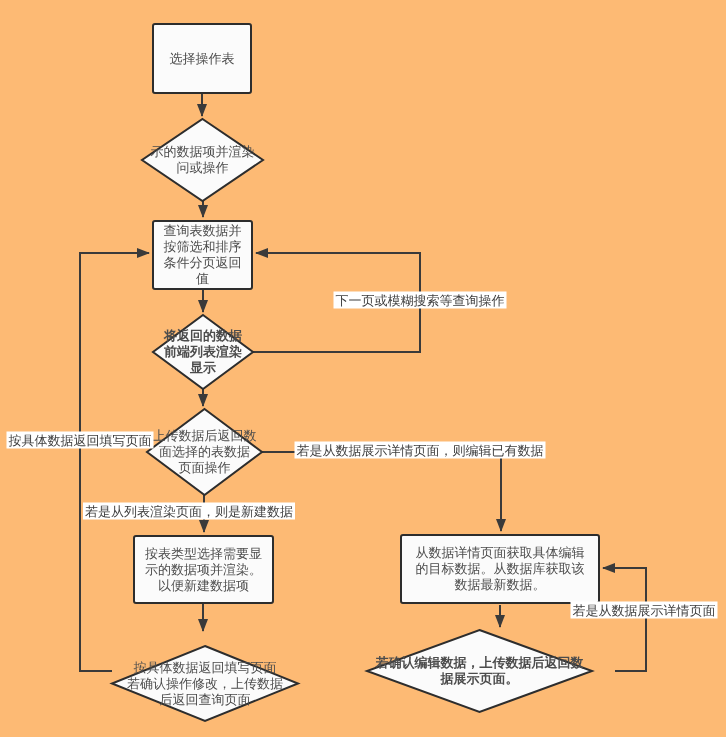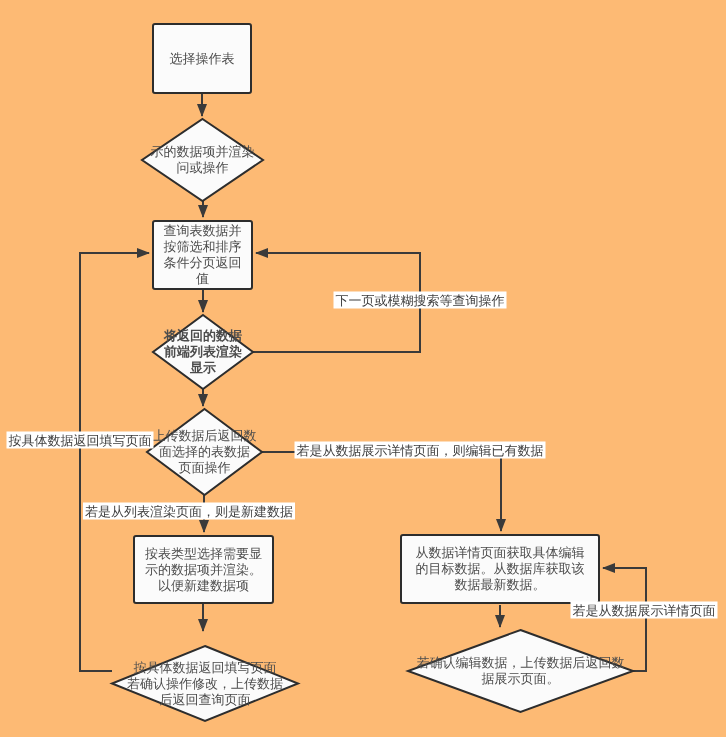--- a/index.html
+++ b/index.html
@@ -98,21 +98,21 @@
 
   <div class="node diamond" style="left:112px;top:646px;width:186px;height:75px;">
     <svg viewBox="0 0 100 100" preserveAspectRatio="none">
       <polygon points="50,0 100,50 50,100 0,50"></polygon>
     </svg>
     <span class="txt">按具体数据返回填写页面
 若确认操作修改，上传数据
 后返回查询页面</span>
   </div>
 
-  <div class="node diamond" style="left:408px;top:630px;width:225px;height:82px;">
+  <div class="node diamond" style="left:367px;top:630px;width:225px;height:82px;font-weight:bold;">
     <svg viewBox="0 0 100 100" preserveAspectRatio="none">
       <polygon points="50,0 100,50 50,100 0,50"></polygon>
     </svg>
     <span class="txt">若确认编辑数据，上传数据后返回数
 据展示页面。</span>
   </div>
 
   <div class="lbl" style="left:420px;top:300px;">下一页或模糊搜索等查询操作</div>
   <div class="lbl" style="left:80px;top:440px;">按具体数据返回填写页面</div>
   <div class="lbl" style="left:420px;top:450px;">若是从数据展示详情页面，则编辑已有数据</div>

